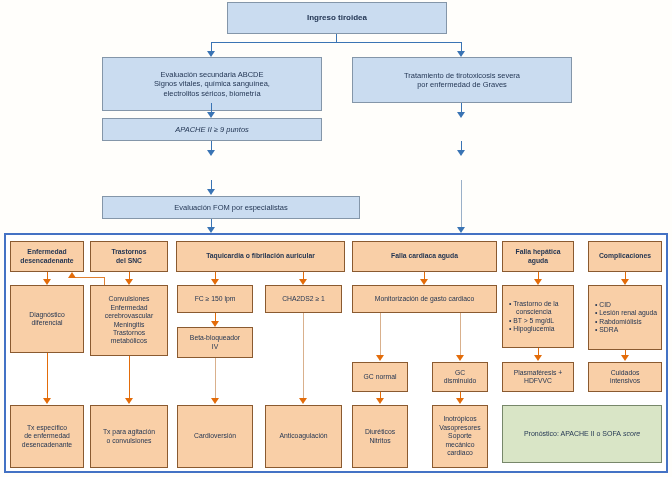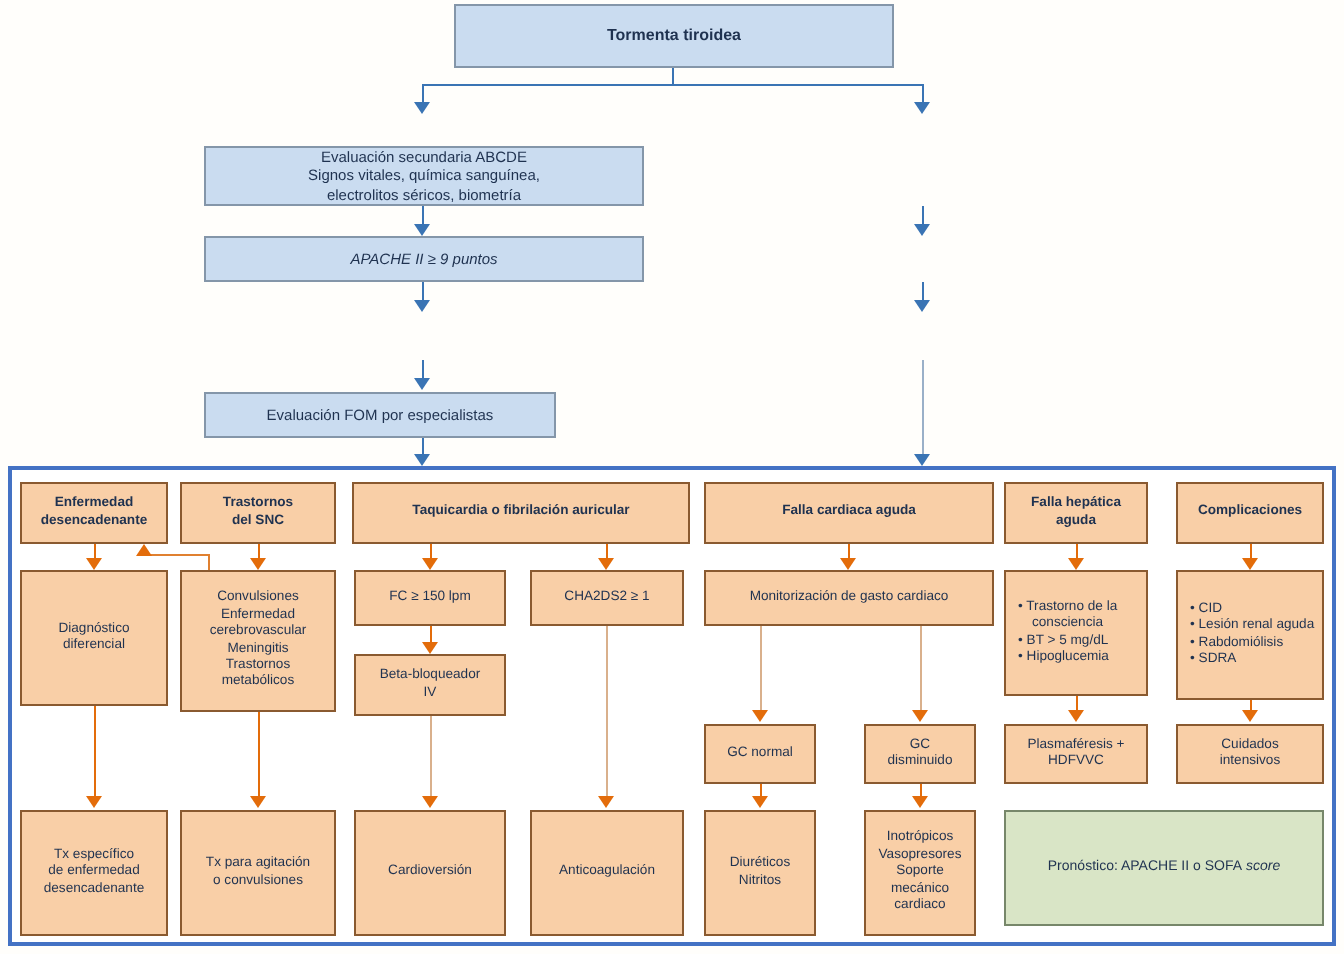--- a/index.html
+++ b/index.html
@@ -30,50 +30,52 @@
   .head{position:absolute;width:0;height:0;}
   .hd-b{border-left:4.5px solid transparent;border-right:4.5px solid transparent;border-top:6.5px solid #3a74b4;}
   .hd-o{border-left:4.5px solid transparent;border-right:4.5px solid transparent;border-top:6px solid #e36c0a;}
   .hu-o{border-left:4.5px solid transparent;border-right:4.5px solid transparent;border-bottom:6px solid #e36c0a;}
 </style>
 </head>
 <body>
 
 <div class="stage">
 
-  <div class="bx blue title" style="left:227px;top:2px;width:220px;height:32px;">Tormenta tiroidea</div>
+  <div class="bx blue title" style="left:227px;top:2px;width:220px;height:32px;">Ingreso tiroidea</div>
 
   <div class="ln b-stem" style="left:336px;top:34px;width:1px;height:8px;"></div>
   <div class="ln b-stem" style="left:211px;top:42px;width:251px;height:1px;"></div>
   <div class="ln b-stem" style="left:211px;top:42px;width:1px;height:9px;"></div>
   <div class="head hd-b" style="left:207px;top:51px;"></div>
   <div class="ln b-stem" style="left:461px;top:42px;width:1px;height:9px;"></div>
   <div class="head hd-b" style="left:457px;top:51px;"></div>
 
-  <div class="bx blue" style="left:102px;top:57px;width:220px;height:30px;margin-top:16px;">Evaluación secundaria ABCDE
+  <div class="bx blue" style="left:102px;top:57px;width:220px;height:54px;">Evaluación secundaria ABCDE
 Signos vitales, química sanguínea,
 electrolitos séricos, biometría</div>
+  <div class="bx blue" style="left:352px;top:57px;width:220px;height:46px;">Tratamiento de tirotoxicosis severa
+por enfermedad de Graves</div>
 
   <div class="ln b-stem" style="left:211px;top:103px;width:1px;height:9px;"></div>
   <div class="head hd-b" style="left:207px;top:112px;"></div>
   <div class="ln b-stem" style="left:461px;top:103px;width:1px;height:9px;"></div>
   <div class="head hd-b" style="left:457px;top:112px;"></div>
 
   <div class="bx blue" style="left:102px;top:118px;width:220px;height:23px;font-style:italic;">APACHE II ≥ 9 puntos</div>
 
   <div class="ln b-stem" style="left:211px;top:141px;width:1px;height:9px;"></div>
   <div class="head hd-b" style="left:207px;top:150px;"></div>
   <div class="ln b-stem" style="left:461px;top:141px;width:1px;height:9px;"></div>
   <div class="head hd-b" style="left:457px;top:150px;"></div>
 
 
   <div class="ln b-stem" style="left:211px;top:180px;width:1px;height:9px;"></div>
   <div class="head hd-b" style="left:207px;top:189px;"></div>
 
-  <div class="bx blue" style="left:102px;top:196px;width:176px;height:23px;">Evaluación FOM por especialistas</div>
+  <div class="bx blue" style="left:102px;top:196px;width:258px;height:23px;">Evaluación FOM por especialistas</div>
 
   <div class="ln b-stem" style="left:211px;top:219px;width:1px;height:8px;"></div>
   <div class="head hd-b" style="left:207px;top:227px;"></div>
   <div class="ln b-pale" style="left:461px;top:180px;width:1px;height:47px;"></div>
   <div class="head hd-b" style="left:457px;top:227px;"></div>
 
   <div class="container" style="left:4px;top:233px;width:664px;height:240px;"></div>
 
   <div class="bx orange hdr" style="left:10px;top:241px;width:74px;height:31px;">Enfermedad
 desencadenante</div>

